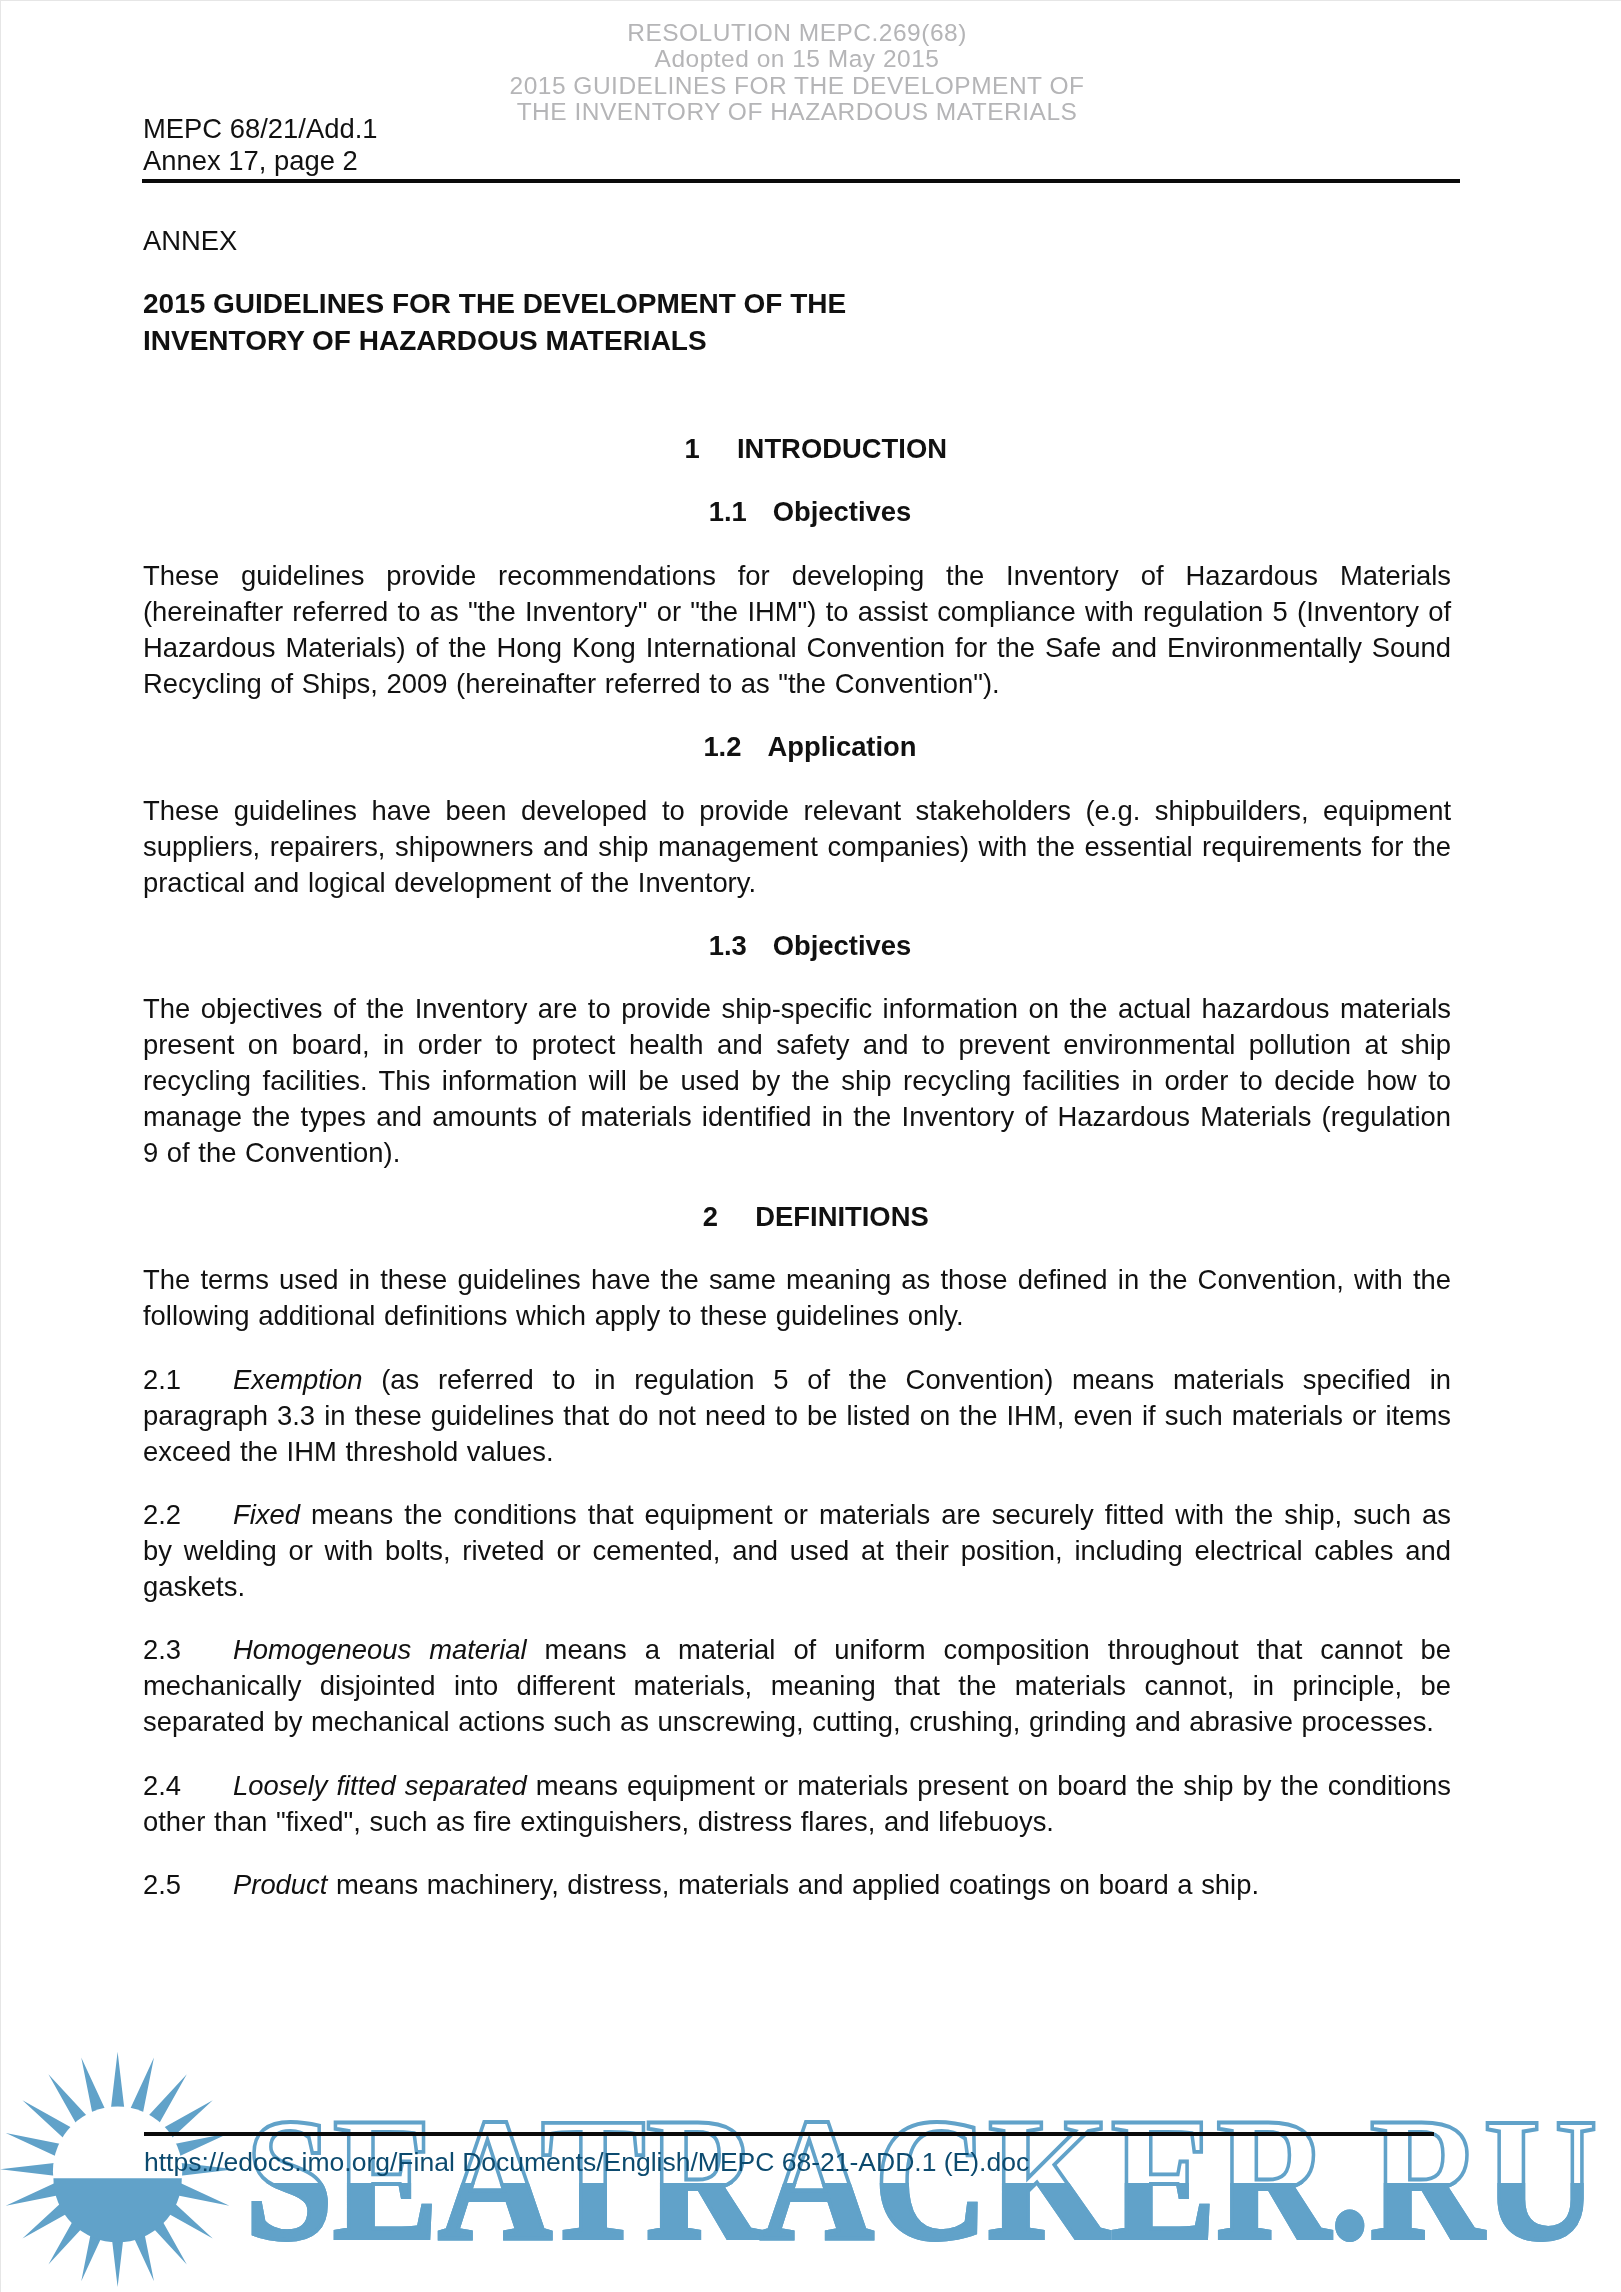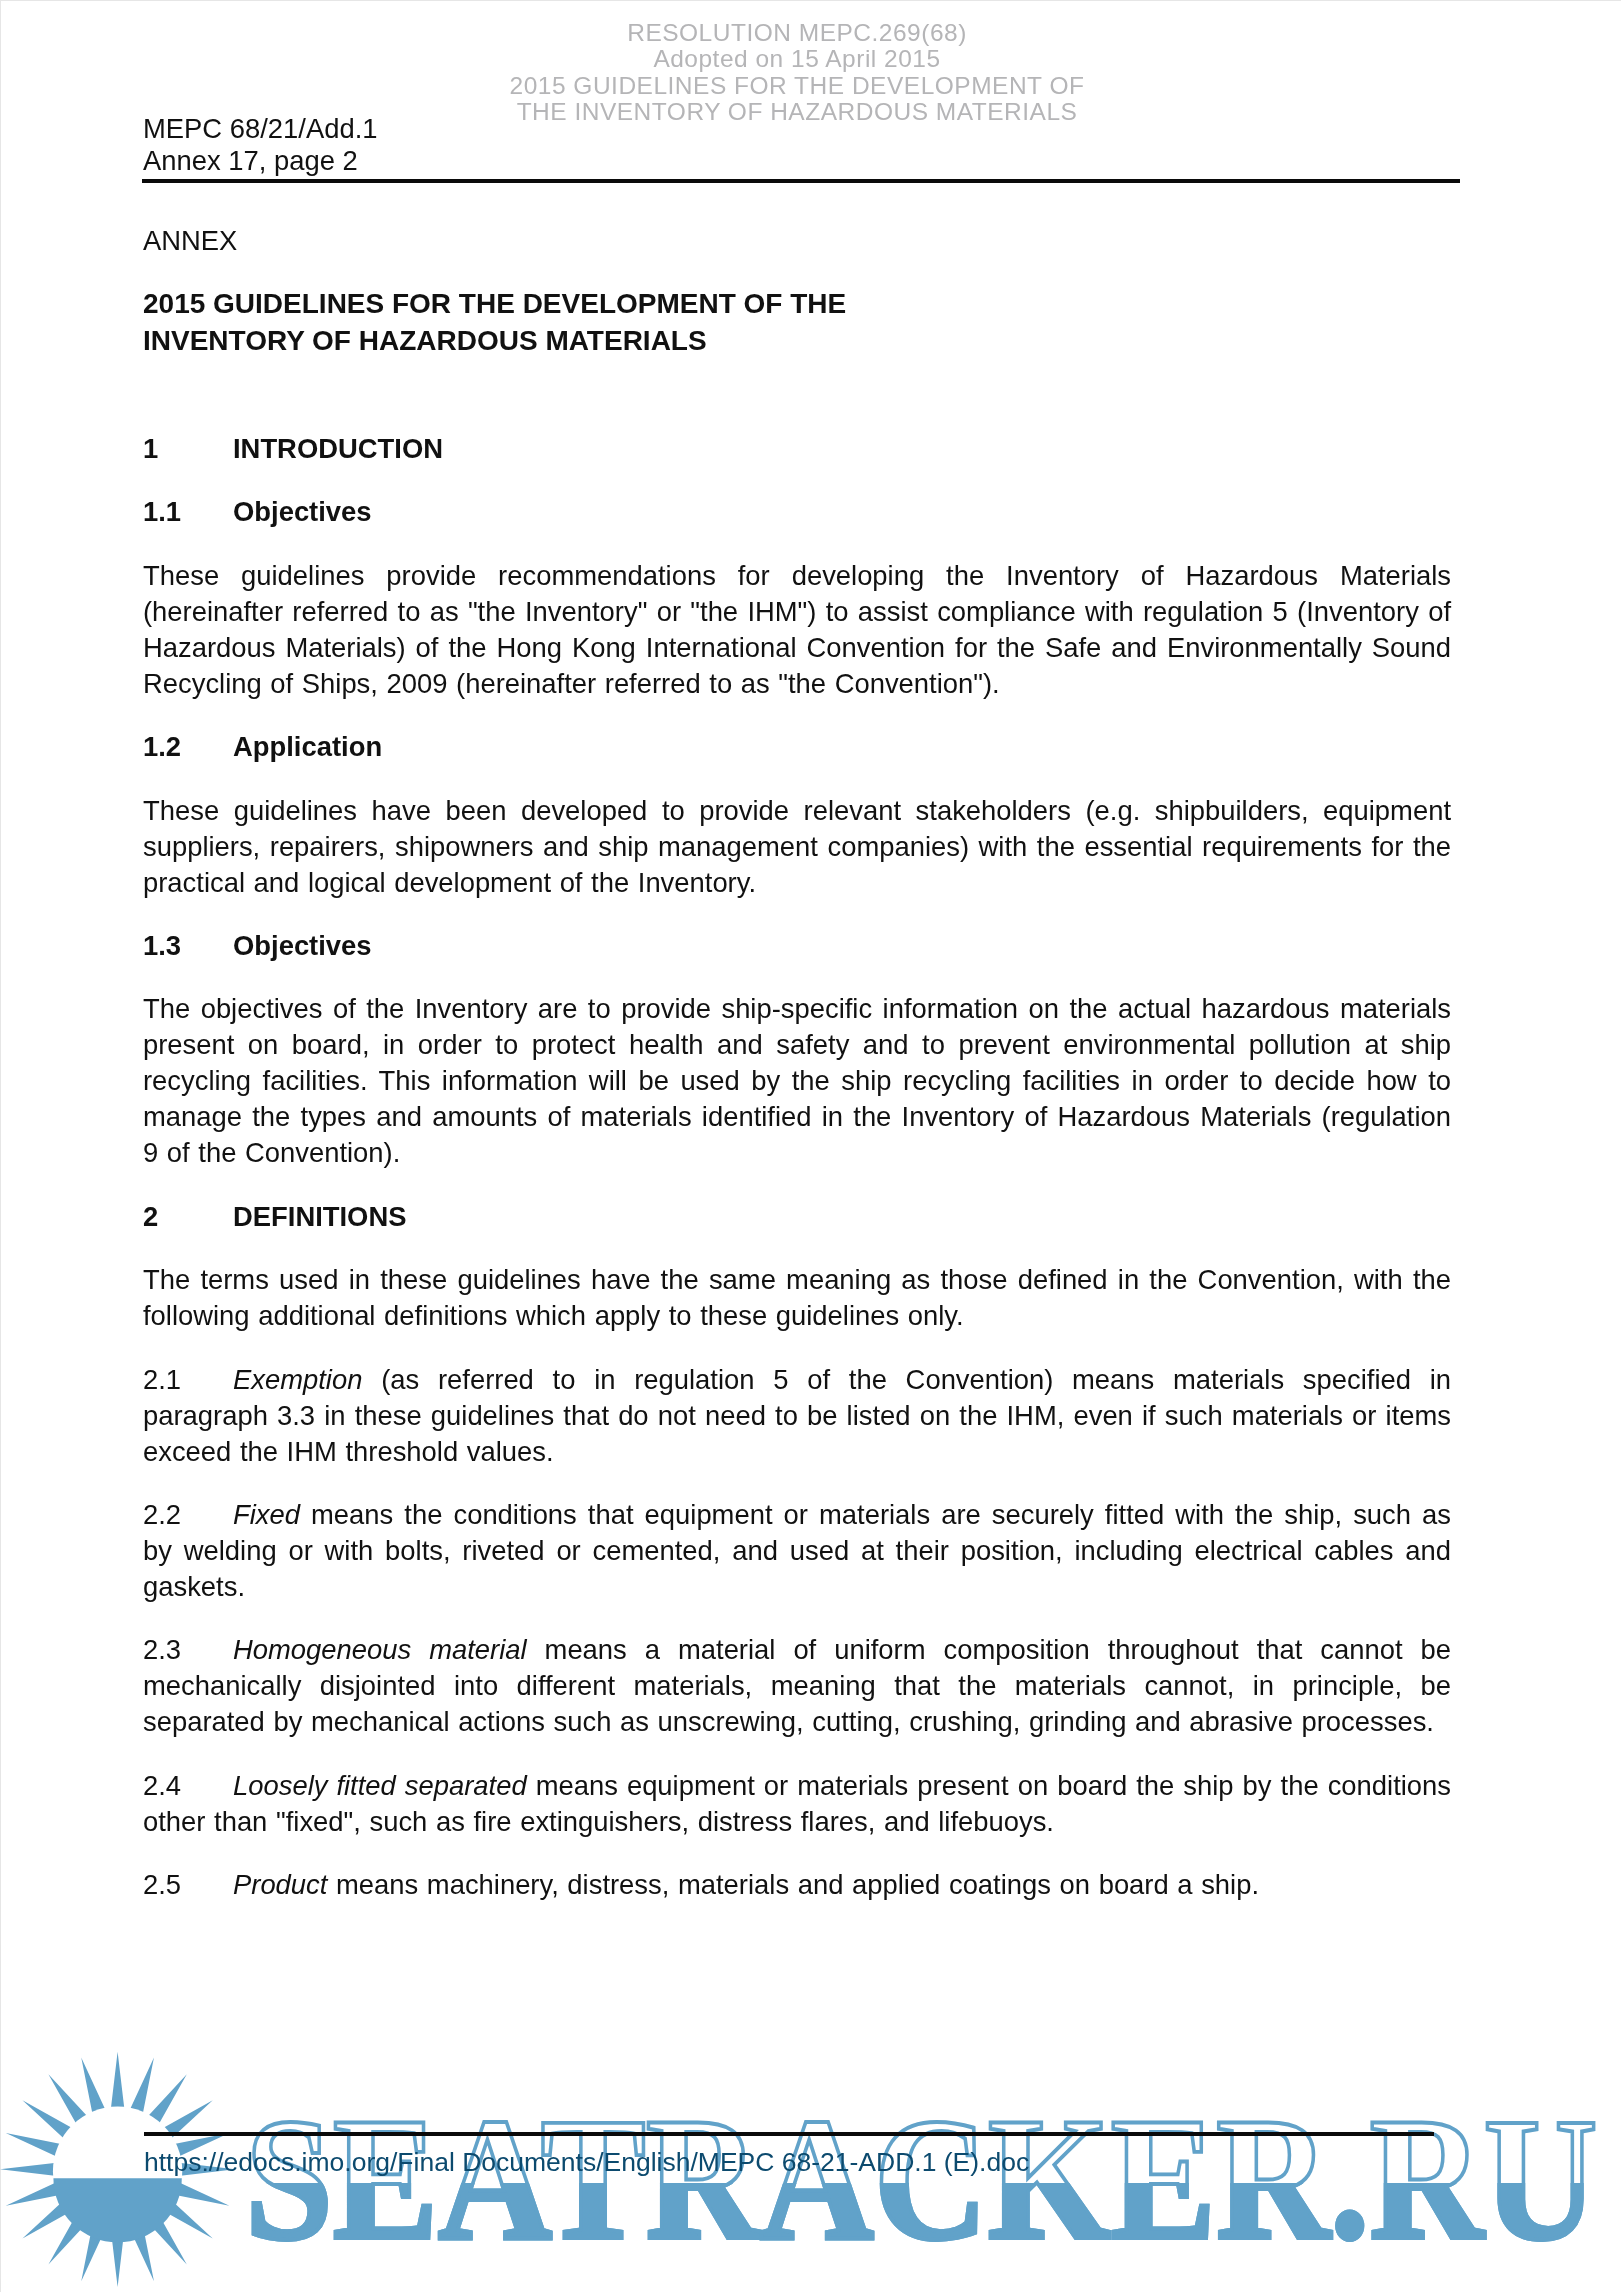--- a/index.html
+++ b/index.html
@@ -39,21 +39,21 @@
     text-align:left;font-weight:bold;font-size:28px;line-height:37px;
   }
   
   .content{
     position:absolute;top:431px;left:143px;width:1308px;
     font-size:27.4px;line-height:36px;
     text-align:justify;
     word-spacing:1px;
   }
   .content p{margin:0 0 27.4px 0;}
-  .h{font-weight:bold;text-align:left;}
+  .h{font-weight:bold;text-align:center;}
   .num{display:inline-block;width:90px;}
   .term{font-style:italic;}
   
   .footer-url{
     position:absolute;top:2146px;left:144px;z-index:6;
     font-size:26.5px;line-height:33px;color:#0c4a6e;
   }
   
   .watermark{position:absolute;left:0;top:1980px;z-index:5;}
   .wm-text{
@@ -61,21 +61,21 @@
     font-weight:bold;
   }
 </style>
 </head>
 <body>
 
 <div class="page">
 
   <div class="stamp">
     <div>RESOLUTION MEPC.269(68)</div>
-    <div>Adopted on 15 April 2015</div>
+    <div>Adopted on 15 May 2015</div>
     <div>2015 GUIDELINES FOR THE DEVELOPMENT OF</div>
     <div>THE INVENTORY OF HAZARDOUS MATERIALS</div>
   </div>
 
   <div class="docref">
     <div>MEPC 68/21/Add.1</div>
     <div>Annex 17, page 2</div>
   </div>
 
   <div class="rule rule-top"></div>

